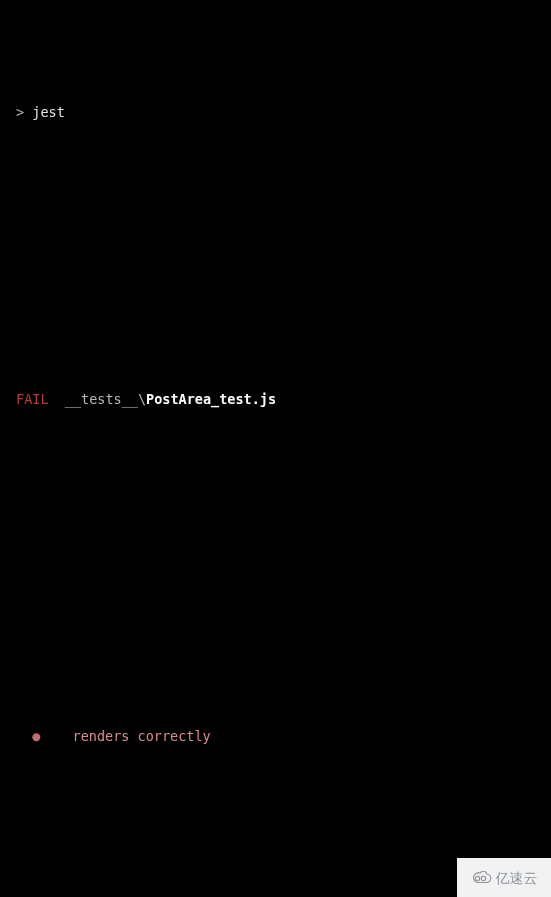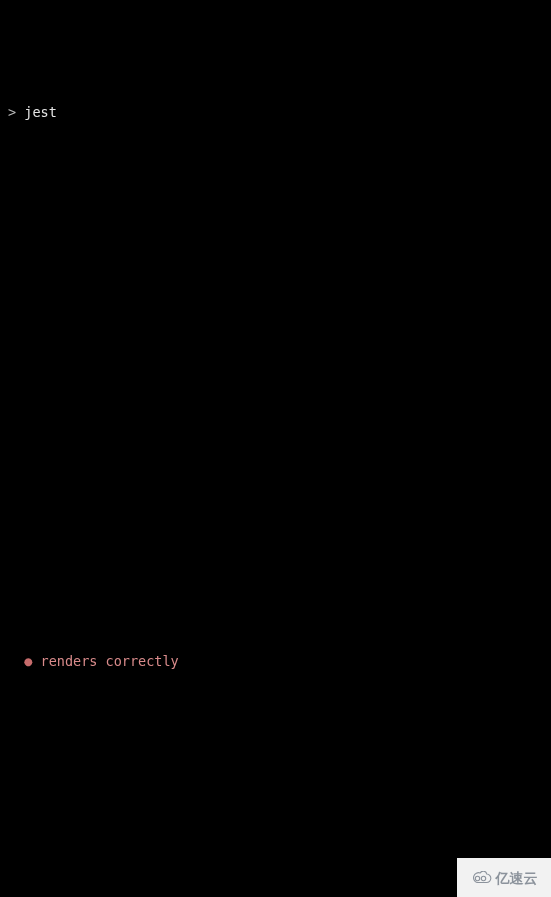--- a/index.html
+++ b/index.html
@@ -25,31 +25,31 @@
     font-size: 13.5px;
     line-height: 25px;
     letter-spacing: 0px;
     color: #d8d8d8;
     white-space: pre;
     overflow: hidden;
   }
   .line {
     height: 25px;
     white-space: pre;
-    padding-left: 8px;
+    padding-left: 16px;
   }
   .blank { height: 25px; }
   .half { height: 12px; }
 
   
   .white    { color: #e6e6e6; }
   .dim      { color: #b9b9b9; }
   .bold-w   { color: #ffffff; font-weight: bold; }
   .fail     { color: #b33a3a; }
-  .red      { color: #d98b8b; }
+  .red      { color: #d98b8b; margin-left: 24px; }
   .arrow    { color: #7a6a20; }
   .bullet   { color: #c76c6c; }
 
   
   #watermark {
     position: absolute;
     right: 0;
     bottom: 0;
     width: 94px;
     height: 39px;
@@ -60,38 +60,39 @@
     gap: 3px;
   }
   #watermark .wm-logo {
     width: 22px;
     height: 14px;
     display: block;
   }
   #watermark .wm-text {
     font-family: "DejaVu Sans", "Liberation Sans", sans-serif;
     font-size: 14px;
-    font-weight: bold;
+    font-weight: normal;
     color: #8c939c;
     letter-spacing: 0px;
     line-height: 1;
   }
 </style>
 </head>
 <body>
 
 <div id="terminal">
 
   
   <div class="line"><span class="dim">&gt; </span><span class="white">jest</span></div>
 
   <div class="blank"></div>
   <div class="half"></div>
 
   
+  <div class="line"><span class="fail">FAIL</span><span class="dim">  __tests__\</span><span class="bold-w">PostArea_test.js</span></div>
 
   
 
   <div class="blank"></div>
   <div class="half"></div>
 
   
   <div class="line"><span class="bullet">  ● </span><span class="red">renders correctly</span></div>
 
   

